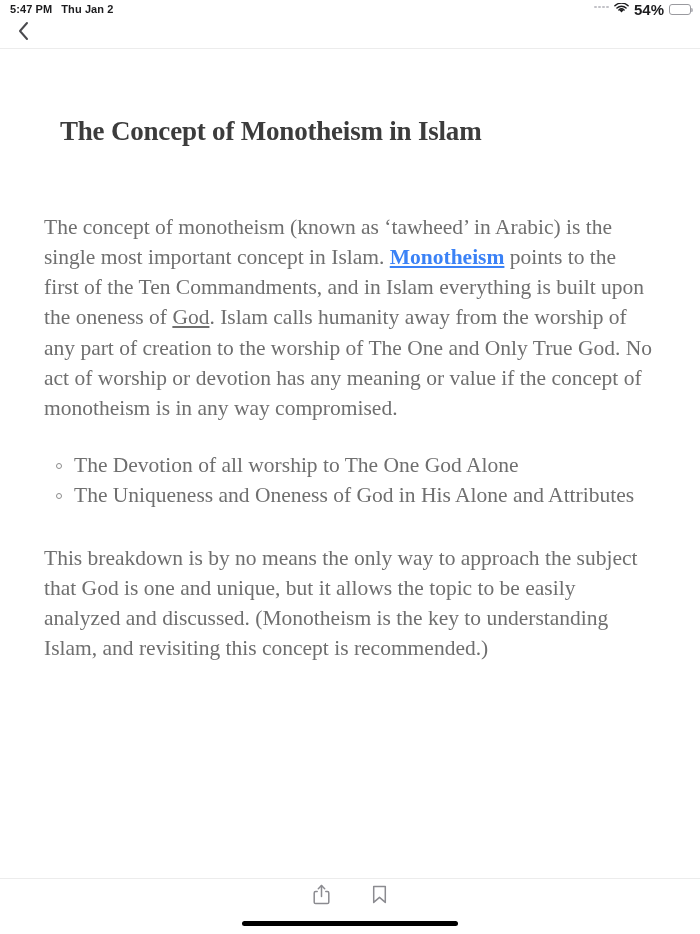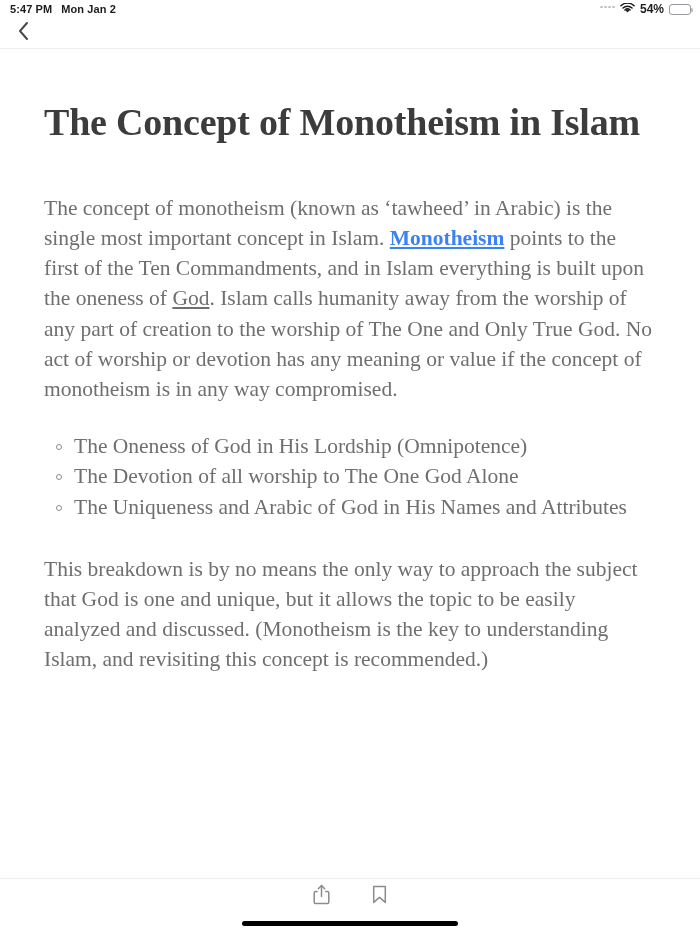--- a/index.html
+++ b/index.html
@@ -51,21 +51,21 @@
   }
   .sig-dots i {
     display: block;
     width: 2.5px;
     height: 2.5px;
     border-radius: 50%;
     background: #c2c2c7;
   }
   .wifi-icon { display: block; }
   .batt-pct {
-    font-size: 12px;
+    font-size: 15px;
     font-weight: bold;
     color: #1c1c1e;
     letter-spacing: 0;
   }
   .battery {
     width: 22px;
     height: 11px;
     border: 1.2px solid #9a9a9f;
     border-radius: 3px;
     position: relative;
@@ -115,24 +115,24 @@
     right: 0;
     bottom: 55px;
     overflow: hidden;
     padding: 0 44px;
     box-sizing: border-box;
     background: #ffffff;
   }
   .article-title {
     font-family: "Liberation Serif", serif;
     font-weight: bold;
-    font-size: 38px;
+    font-size: 27px;
     line-height: 1.18;
     color: #3c3c3c;
-    margin: 0;
+    margin: 16px;
     padding-top: 50px;
     letter-spacing: -0.2px;
   }
   .article-body {
     font-family: "Liberation Serif", serif;
     font-size: 21.5px;
     line-height: 30.2px;
     color: #6f6f6f;
     margin: 0;
   }
@@ -218,21 +218,21 @@
     background: #000000;
     cursor: pointer;
   }
 </style>
 </head>
 <body>
 
 <div class="status-bar">
   <div class="status-left">
     <span>5:47 PM</span>
-    <span>Mon Jan 2</span>
+    <span>Thu Jan 2</span>
   </div>
   <div class="status-spacer"></div>
   <div class="status-right">
     <span class="sig-dots">
       <i></i>
         <i></i>
         <i></i>
         <i></i>
     </span>
     <span class="wifi-icon">
@@ -261,23 +261,22 @@
 </div>
 
 <div class="article">
 
   <h1 class="article-title">The Concept of Monotheism in Islam</h1>
 
   <p class="article-body para first"><span>The concept of monotheism (known as ‘tawheed’ in Arabic) is the single most important concept in Islam. </span><a class="doclink strong">Monotheism</a><span> points to the first of the Ten Commandments, and in Islam everything is built upon the oneness of </span><a class="doclink">God</a><span>. Islam calls humanity away from the worship of any part of creation to the worship of The One and Only True God. No act of worship or devotion has any meaning or value if the concept of monotheism is in any way compromised.</span></p>
 
 
   <ul class="perspectives article-body">
-    <li>The Oneness of God in His Lordship (Omnipotence)</li>
     <li>The Devotion of all worship to The One God Alone</li>
-    <li>The Uniqueness and Arabic of God in His Names and Attributes</li>
+    <li>The Uniqueness and Oneness of God in His Alone and Attributes</li>
   </ul>
 
   <p class="article-body para after-list">This breakdown is by no means the only way to approach the subject that God is one and unique, but it allows the topic to be easily analyzed and discussed. (Monotheism is the key to understanding Islam, and revisiting this concept is recommended.)</p>
 
 </div>
 
 <div class="toolbar">
   <div class="tool-btn">
     <span>
       <svg width="17" height="21" viewBox="0 0 17 21" aria-hidden="true">

